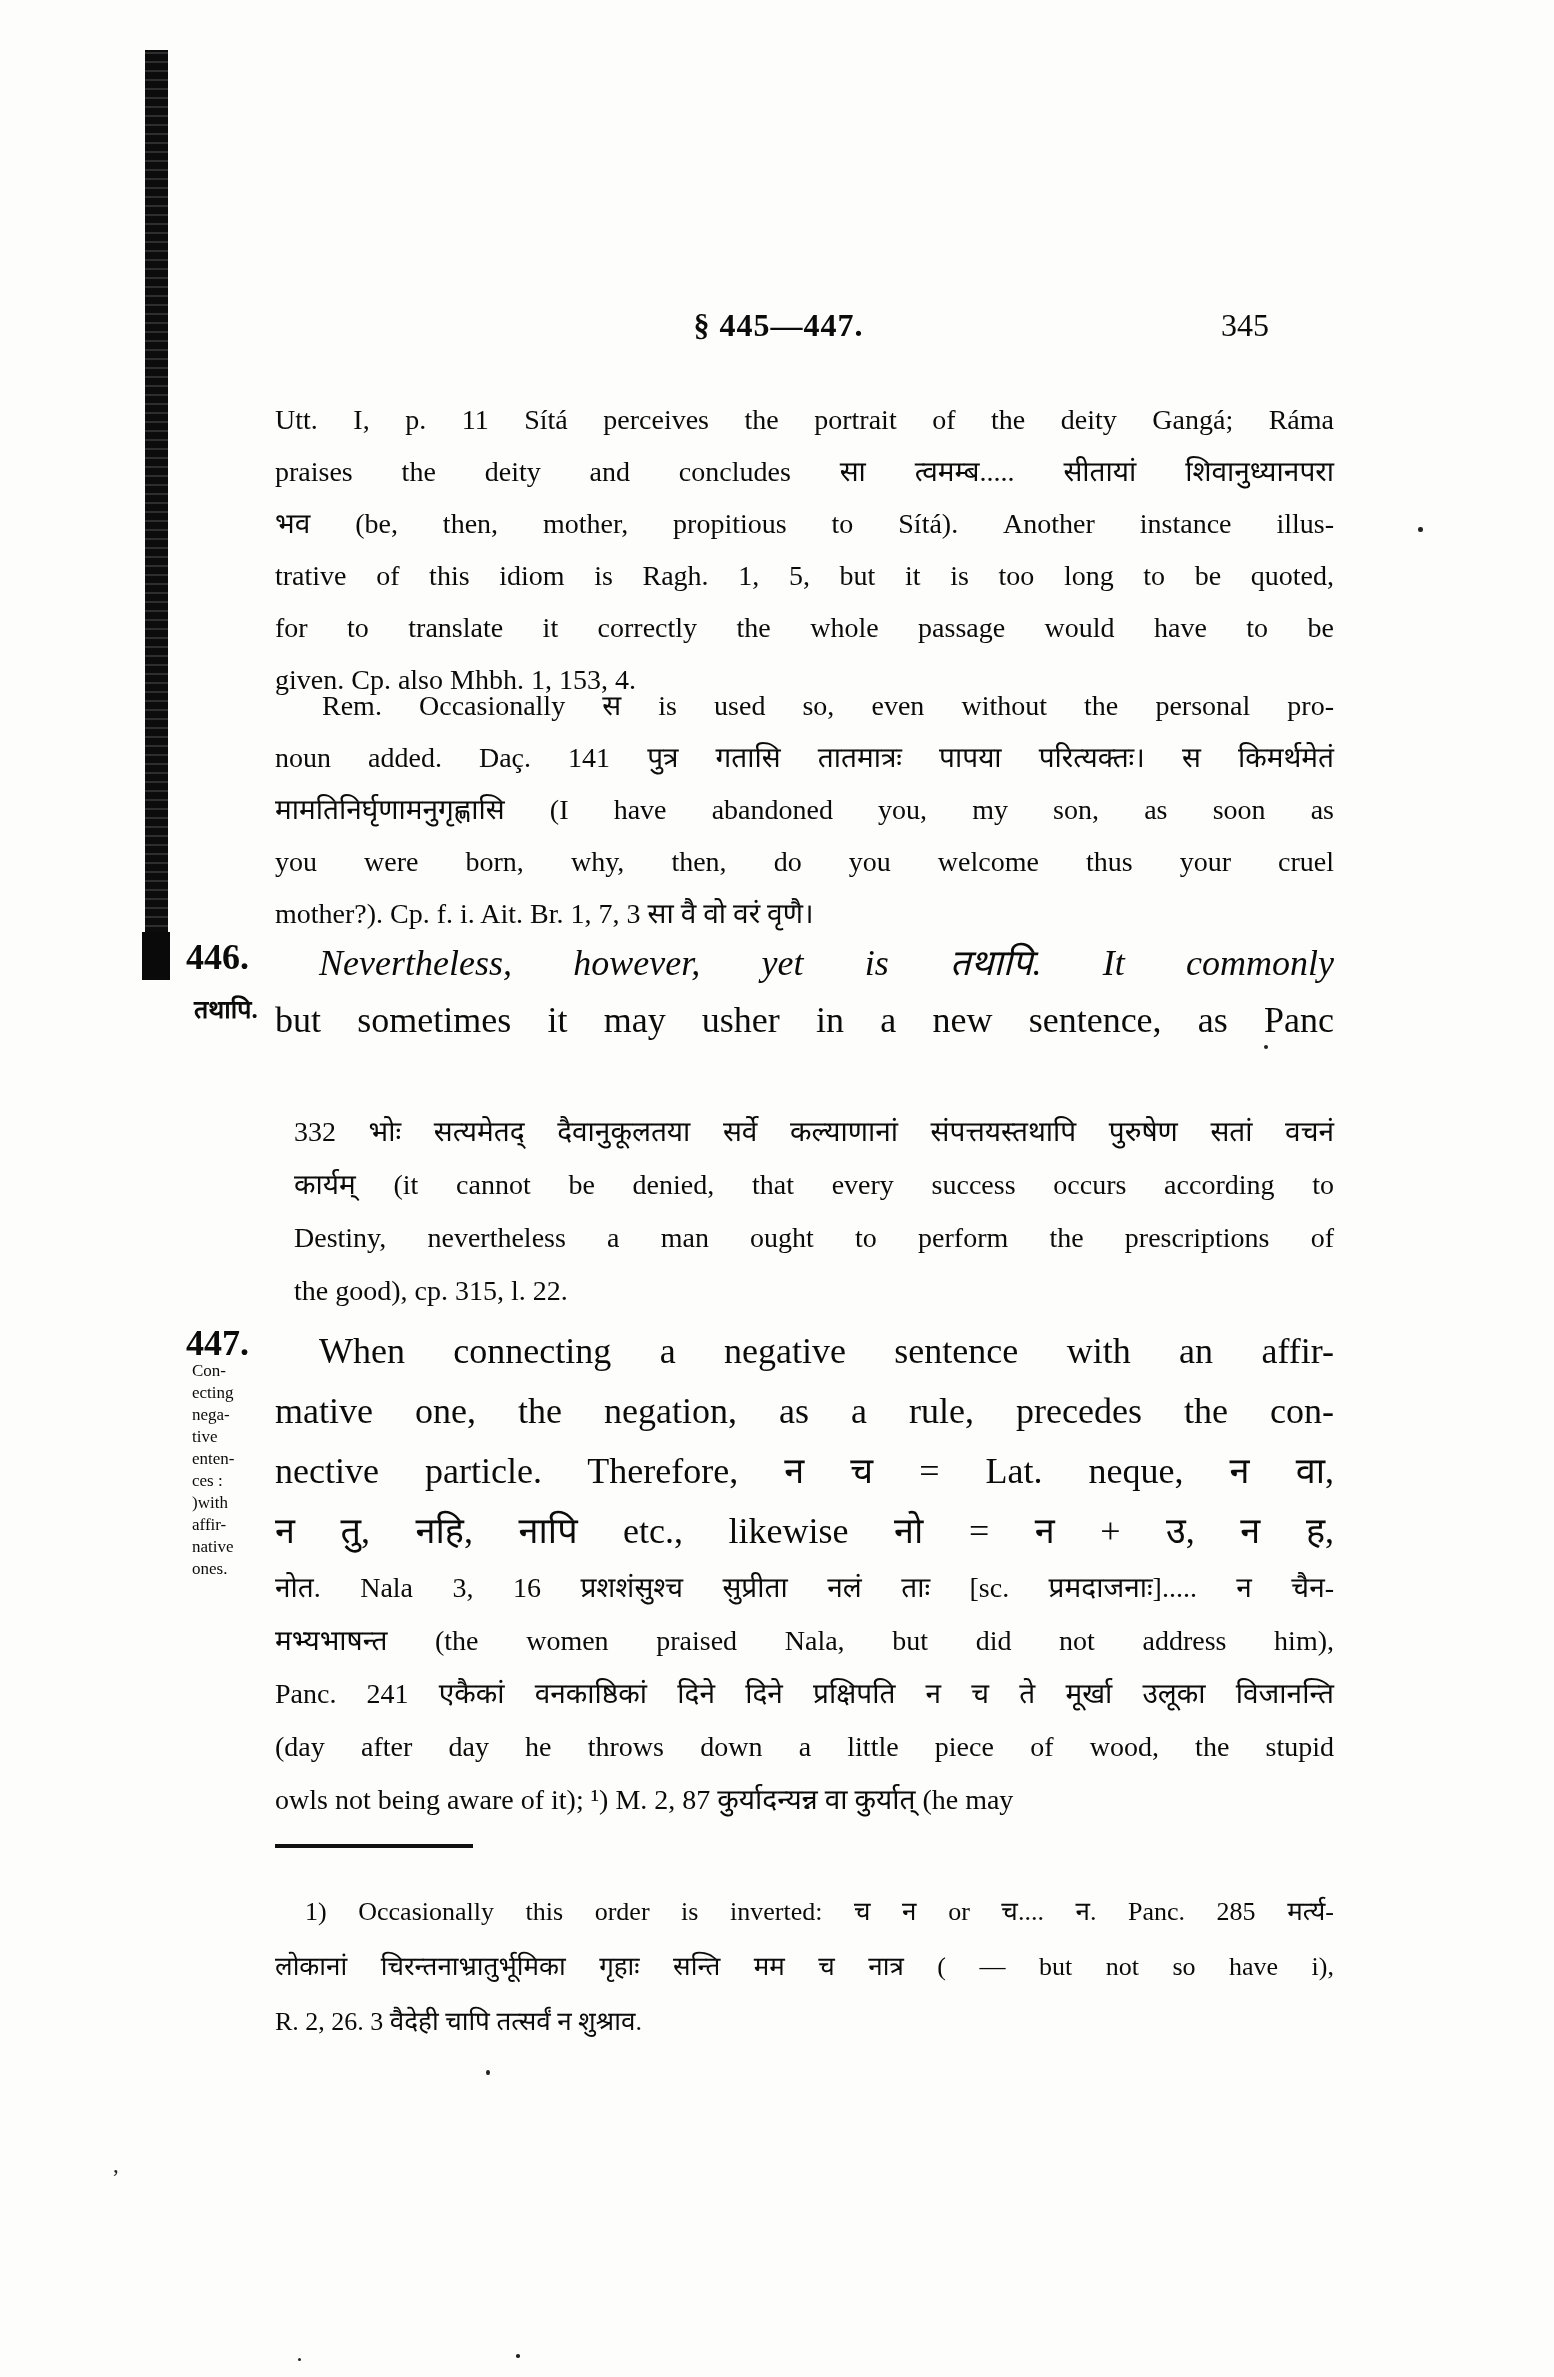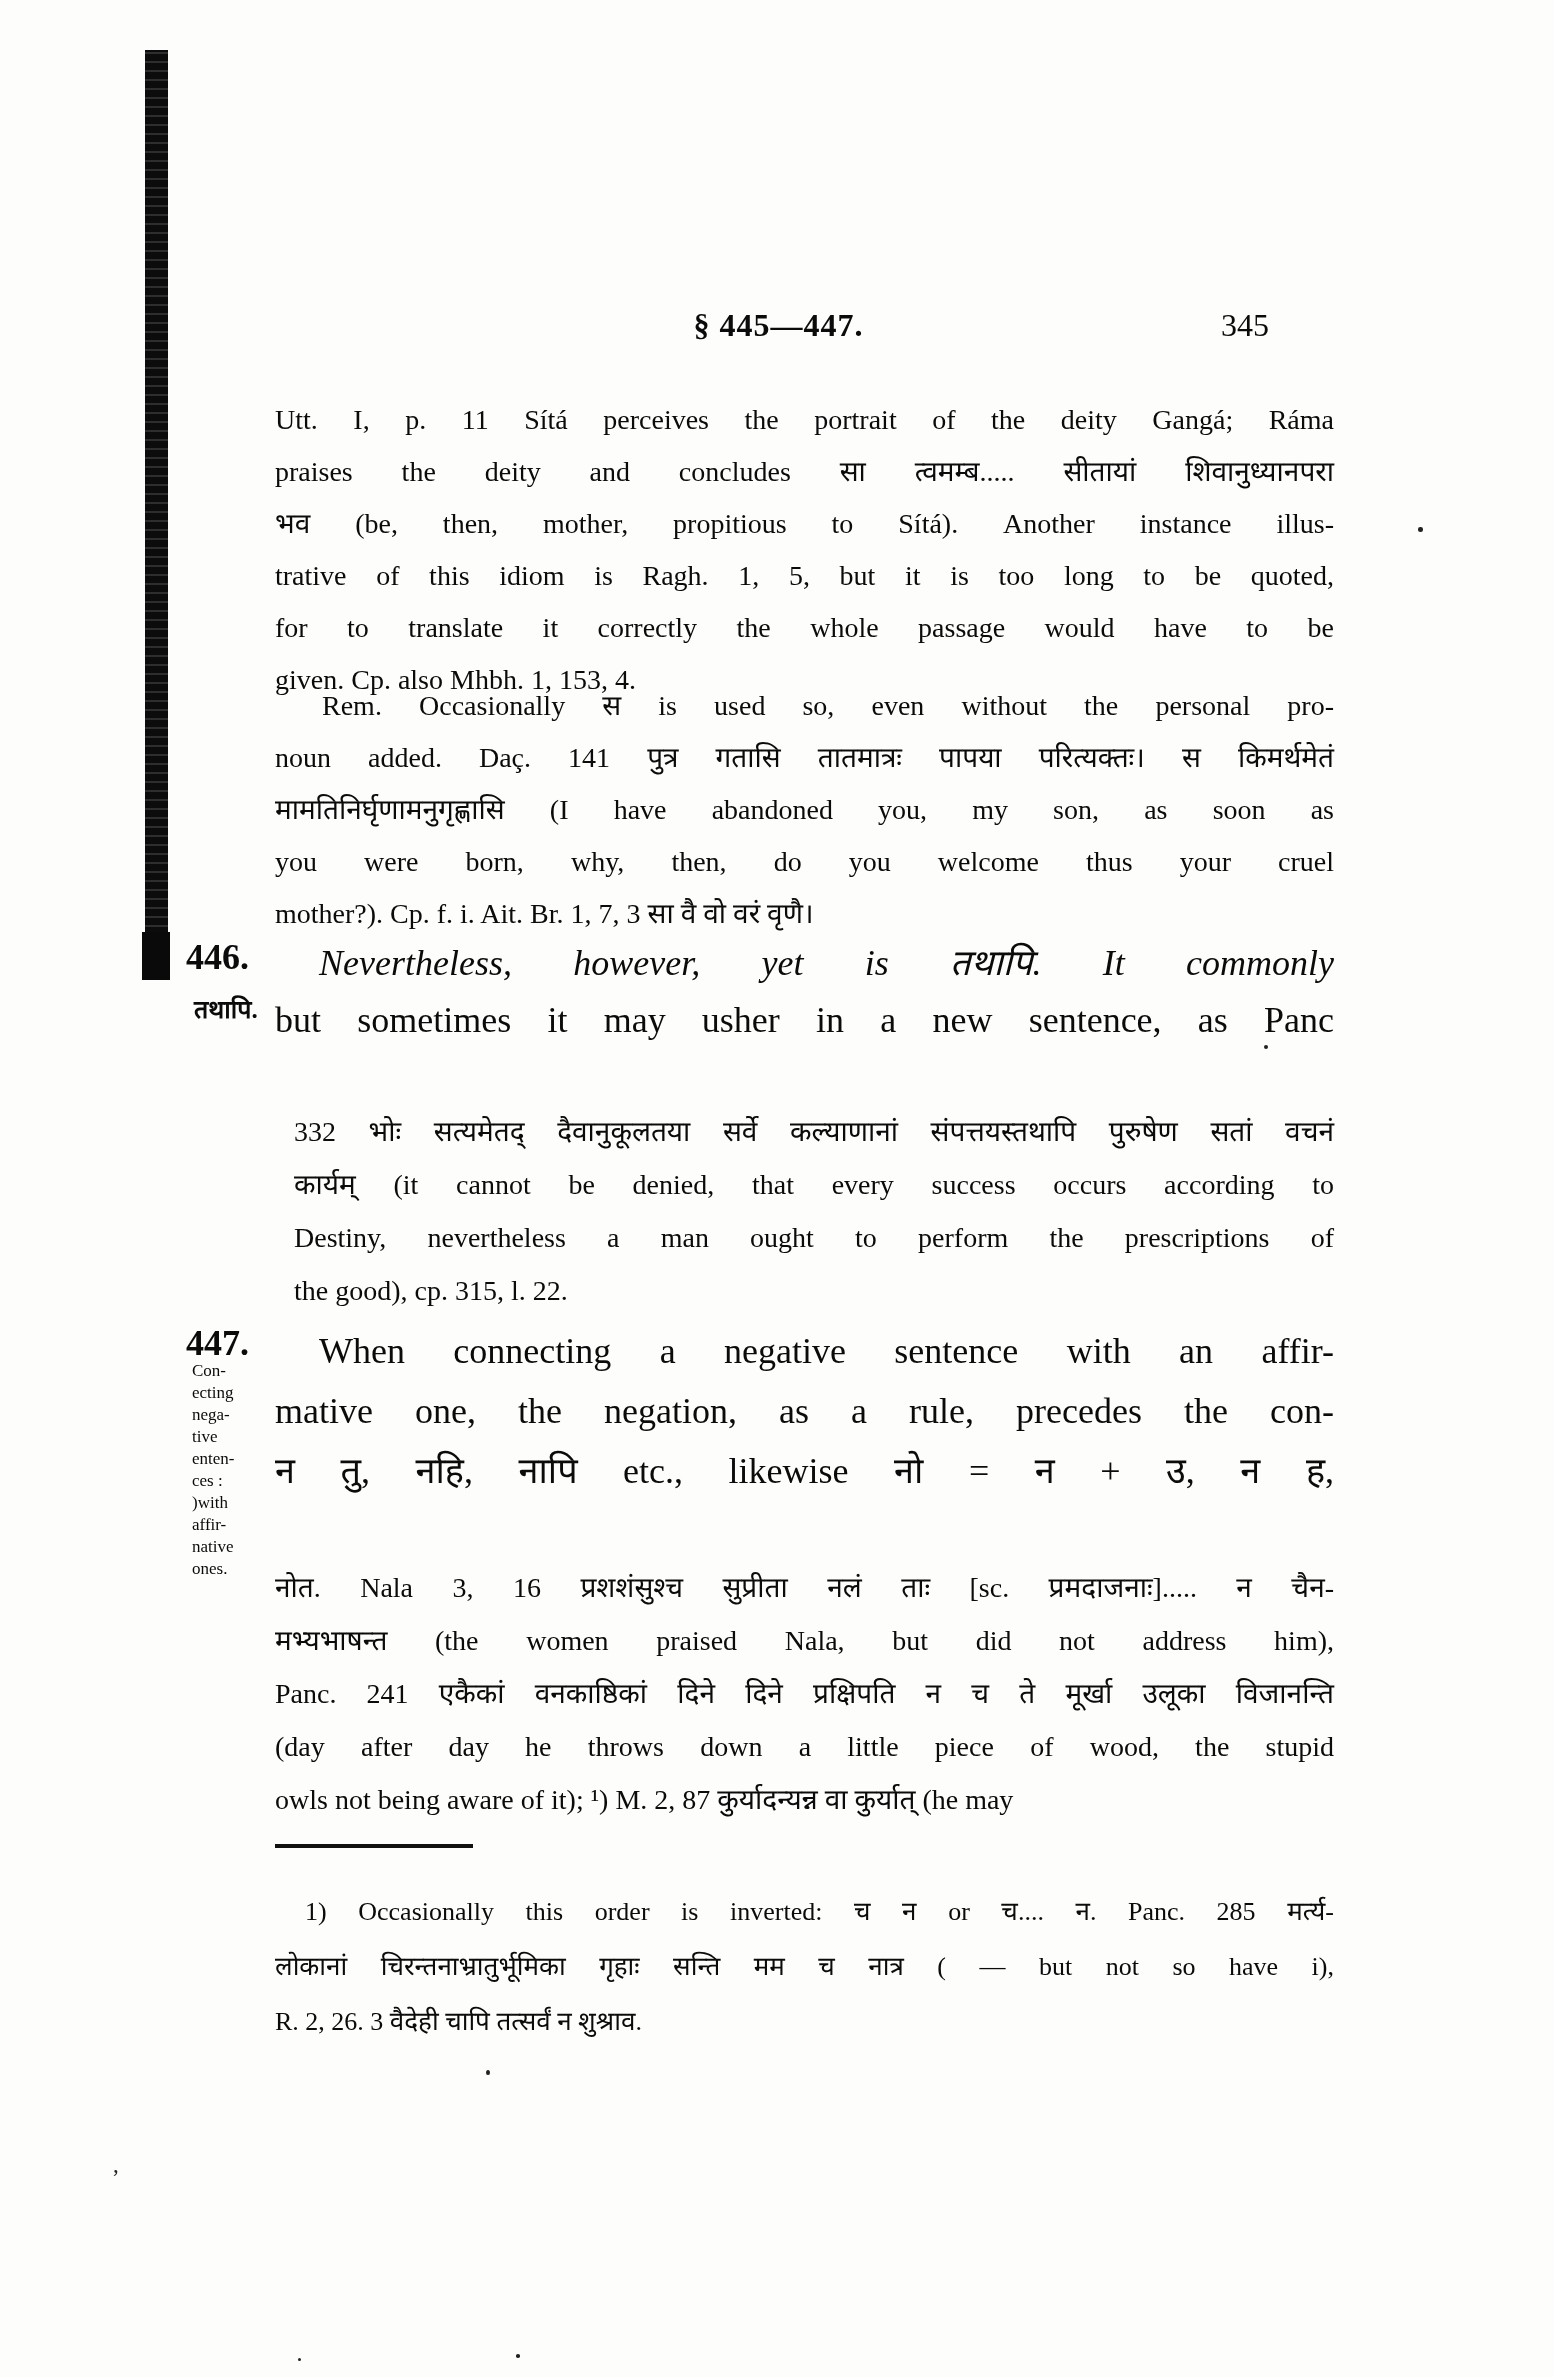--- a/index.html
+++ b/index.html
@@ -99,20 +99,21 @@
     <div>ces :</div>
     <div>)with</div>
     <div>affir-</div>
     <div>native</div>
     <div>ones.</div>
   </div>
 
   <div class="col big b447" style="top:1321px;">
     <div class="line indent-sec">When connecting a negative sentence with an affir-</div>
     <div class="line">mative one, the negation, as a rule, precedes the con-</div>
+    <div class="line">nective particle. Therefore, न च = Lat. neque, न वा,</div>
     <div class="line">न तु, नहि, नापि etc., likewise नो = न + उ, न ह,</div>
   </div>
 
   <div class="col small s447-small" style="top:1561px;">
     <div class="line">नोत. Nala 3, 16 प्रशशंसुश्च सुप्रीता नलं ताः [sc. प्रमदाजनाः]..... न चैन-</div>
     <div class="line">मभ्यभाषन्त (the women praised Nala, but did not address him),</div>
     <div class="line">Panc. 241 एकैकां वनकाष्ठिकां दिने दिने प्रक्षिपति न च ते मूर्खा उलूका विजानन्ति</div>
     <div class="line">(day after day he throws down a little piece of wood, the stupid</div>
     <div class="line end">owls not being aware of it); ¹) M. 2, 87 कुर्यादन्यन्न वा कुर्यात् (he may</div>
   </div>

